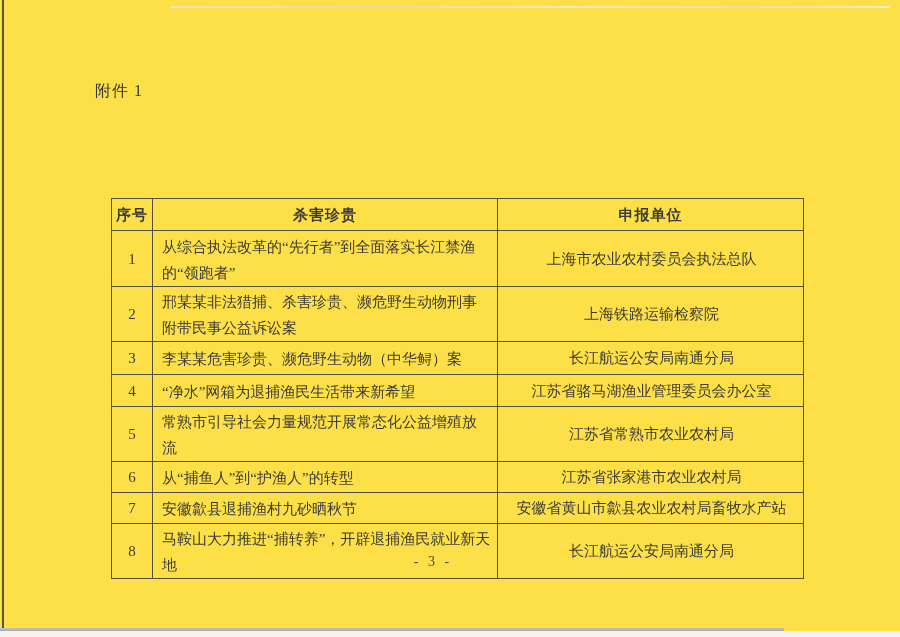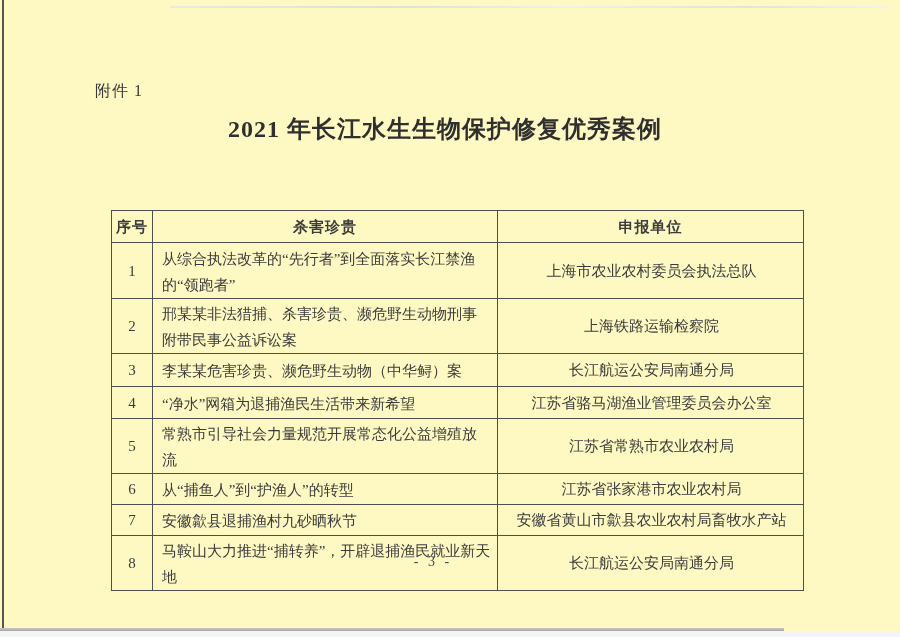--- a/index.html
+++ b/index.html
@@ -7,21 +7,21 @@
   body {
     font-family: "Liberation Serif", serif;
     background: #ffffff;
     position: relative;
     overflow: hidden;
     color: #3d3d3d;
   }
   .scan {
     position: absolute;
     inset: 0;
-    background: #fef9c3;
+    background: #fde047;
     text-decoration: underline;
   }
   
   .edge-left {
     position: absolute;
     left: 2px; top: 0;
     width: 2px; height: 631px;
     background: #565656;
   }
   .edge-top {
@@ -65,21 +65,21 @@
     left: 111px; top: 186px;
     width: 690px;
     text-align: right;
     font-style: italic;
     font-size: 15px;
     letter-spacing: 2px;
     color: #464646;
   }
   table.cases {
     position: absolute;
-    left: 111px; top: 210px;
+    left: 111px; top: 198px;
     width: 692px;
     border-collapse: collapse;
     table-layout: fixed;
     font-size: 15px;
     color: #3c3c3c;
     border-radius: 7px;
   }
   table.cases col.c-no   { width: 41px; }
   table.cases col.c-case { width: 345px; }
   table.cases col.c-unit { width: 306px; }
@@ -119,21 +119,20 @@
 </head>
 <body>
 
 <div class="scan">
   <div class="edge-top"></div>
   <div class="edge-left"></div>
   <div class="edge-bottom"></div>
   <div class="edge-bottom-light"></div>
 
   <div class="attachment">附件 1</div>
-  <div class="title">2021 年长江水生生物保护修复优秀案例</div>
 
   <table class="cases">
     <colgroup>
         <col class="c-no">
         <col class="c-case">
         <col class="c-unit">
       </colgroup>
     <thead>
       <tr>
         <th>序号</th>

